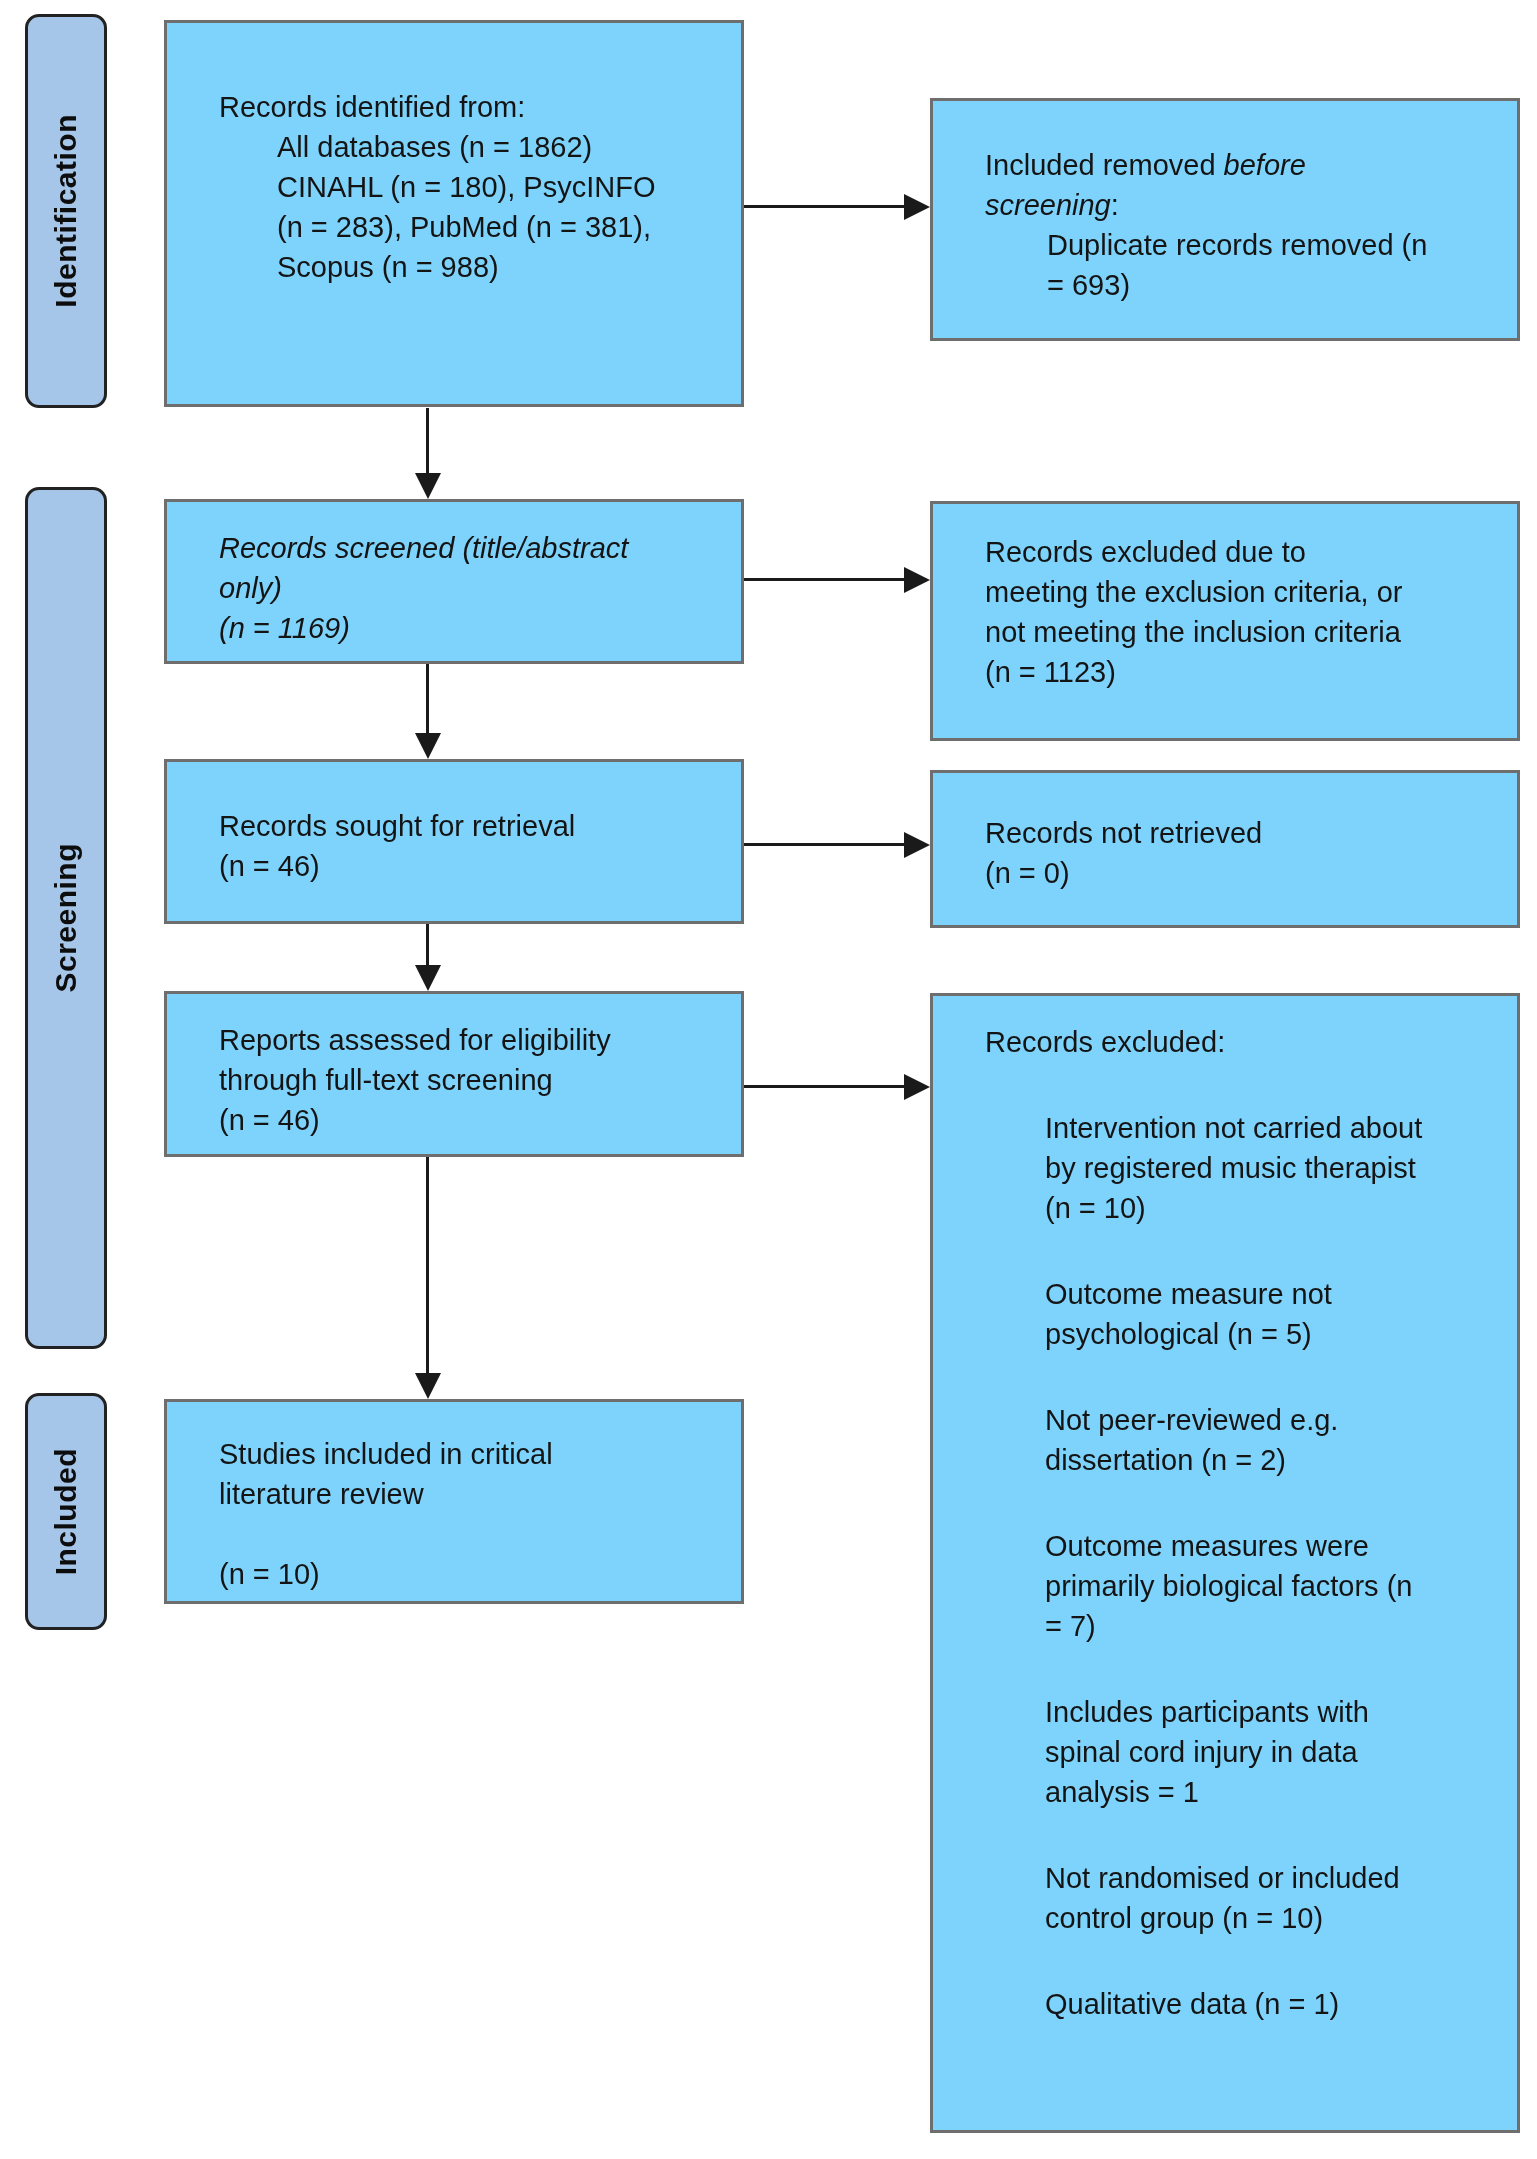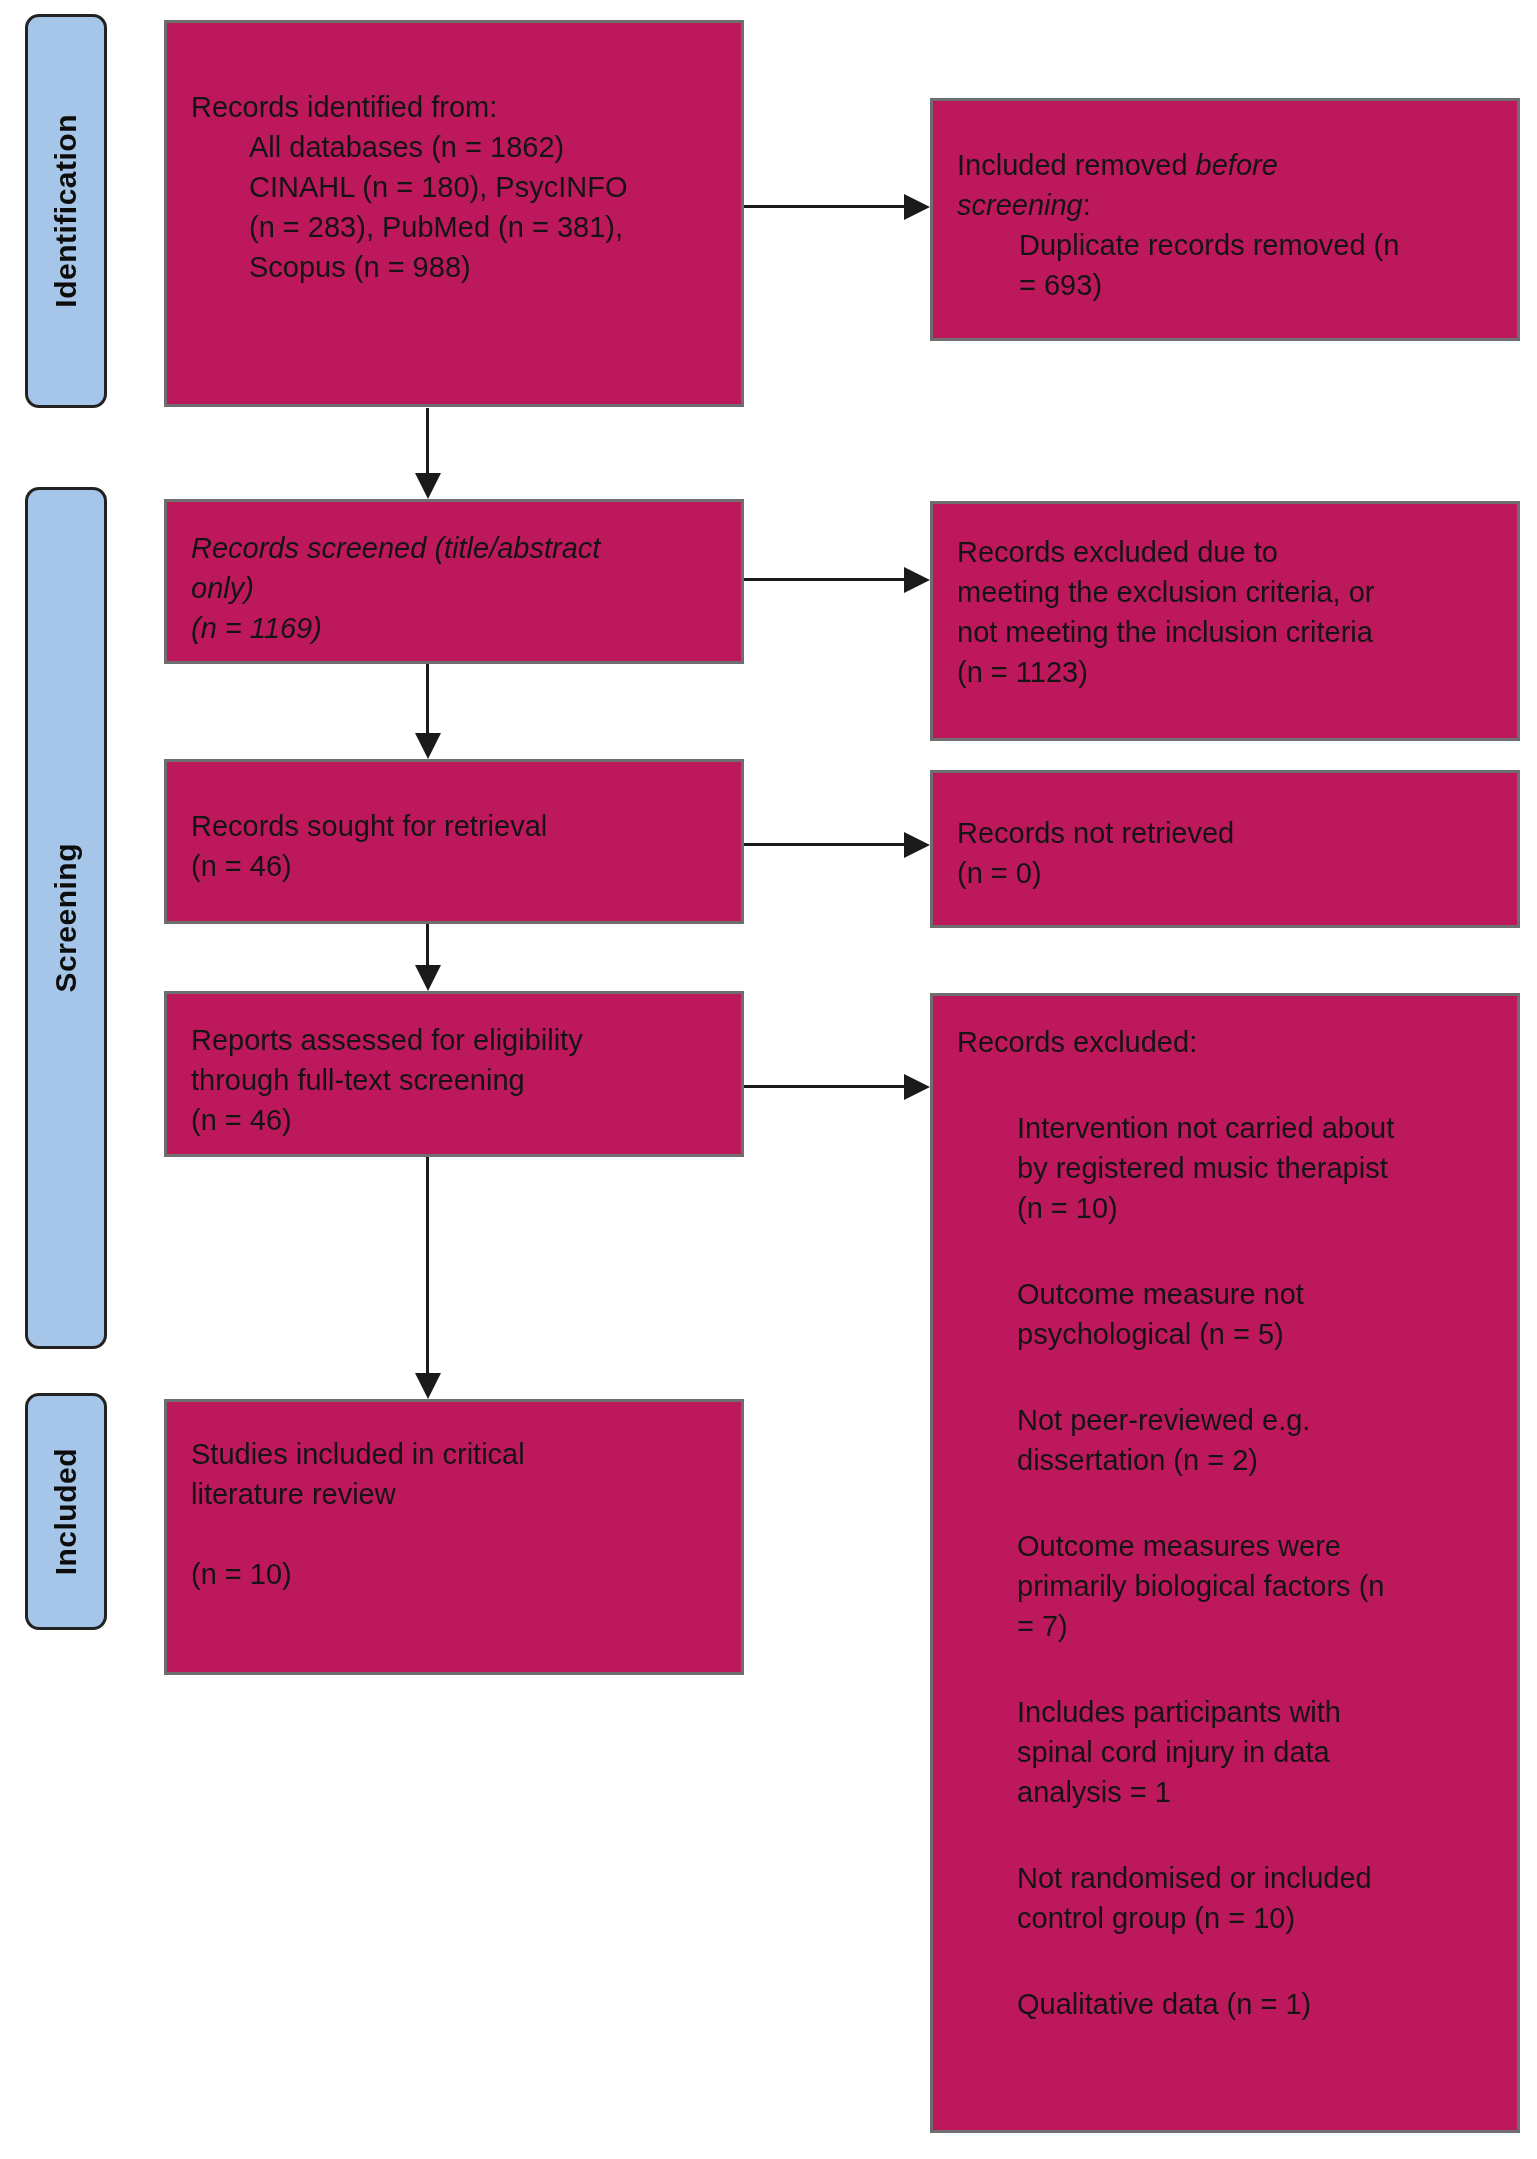--- a/index.html
+++ b/index.html
@@ -34,36 +34,36 @@
     transform: rotate(180deg);
     font-size: 30px;
     font-weight: bold;
     letter-spacing: 0.5px;
     color: #0d0d0d;
     white-space: nowrap;
   }
   
   .box {
     position: absolute;
-    background: #be185d;
+    background: #7dd3fc;
     border: 3px solid #6e6e6e;
     box-sizing: border-box;
     font-size: 29px;
     line-height: 40px;
     color: #141414;
-    padding: 24px 26px 20px 24px;
+    padding: 24px 26px 20px 52px;
   }
   .pre { white-space: pre-line; }
   .indent { margin-left: 58px; }
   .reason { margin-top: 46px; margin-left: 60px; }
   .b-identified { left: 164px; top: 20px;  width: 580px; height: 387px; padding-top: 64px; }
   .b-screened   { left: 164px; top: 499px; width: 580px; height: 165px; padding-top: 26px; font-style: italic; }
   .b-sought     { left: 164px; top: 759px; width: 580px; height: 165px; padding-top: 44px; }
   .b-assessed   { left: 164px; top: 991px; width: 580px; height: 166px; padding-top: 26px; }
-  .b-included   { left: 164px; top: 1399px; width: 580px; height: 276px; padding-top: 32px; }
+  .b-included   { left: 164px; top: 1399px; width: 580px; height: 205px; padding-top: 32px; }
   .b-removed    { left: 930px; top: 98px;  width: 590px; height: 243px; padding-top: 44px; }
   .b-excl-scr   { left: 930px; top: 501px; width: 590px; height: 240px; padding-top: 28px; }
   .b-notretr    { left: 930px; top: 770px; width: 590px; height: 158px; padding-top: 40px; }
   .b-excl-ft    { left: 930px; top: 993px; width: 590px; height: 1140px; padding-top: 26px; }
   .b-removed .title-wrap { max-width: 430px; }
   .b-removed .indent { margin-left: 62px; }
   
   .arrow-h { position: absolute; height: 26px; }
   .arrow-h .shaft { position: absolute; left: 0; right: 24px; top: 11px; height: 3px; background: #1a1a1a; }
   .arrow-h .head  { position: absolute; right: 0; top: 0; width: 0; height: 0;

